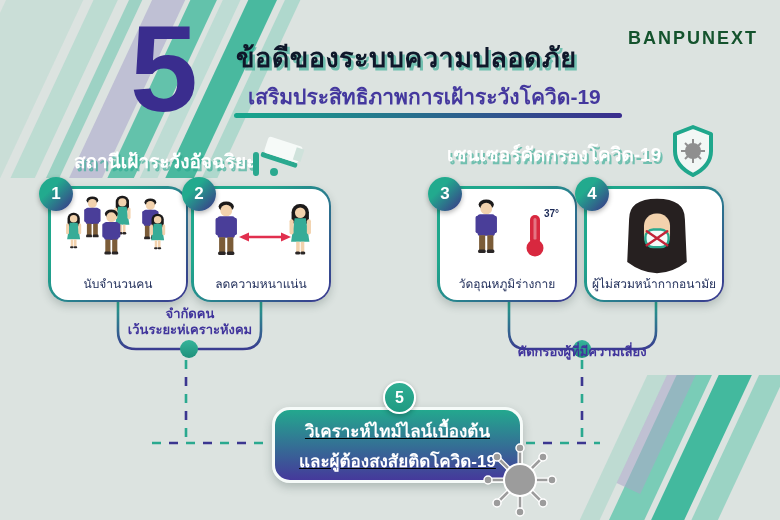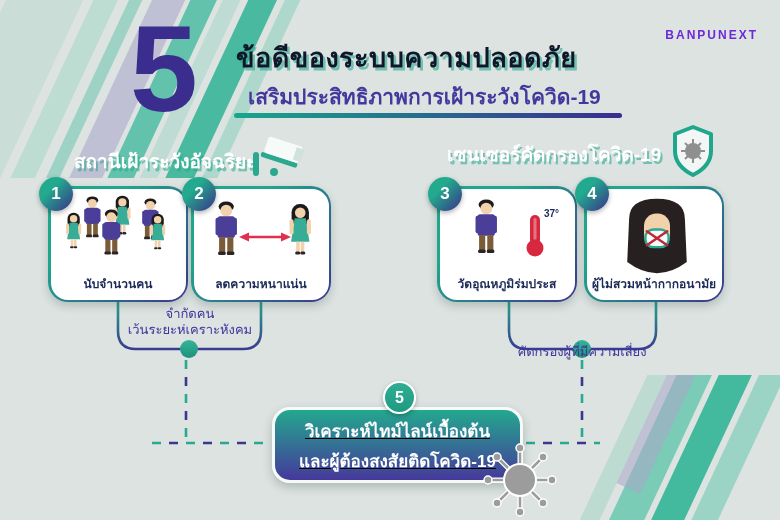--- a/index.html
+++ b/index.html
@@ -29,21 +29,21 @@
   .title2{
     position:absolute;left:248px;top:80px;width:420px;z-index:3;
     font-size:21px;font-weight:800;color:#44389e;white-space:nowrap;
   }
   .title-underline{
     position:absolute;left:234px;top:113px;width:388px;height:5px;border-radius:3px;z-index:3;
     background:linear-gradient(90deg,#17a78c,#3a2d8e);
   }
   .logo{
     position:absolute;right:22px;top:28px;z-index:3;
-    font-size:12px;font-weight:700;color:#6d28d9;letter-spacing:2px;
+    font-size:18px;font-weight:700;color:#14532d;letter-spacing:2px;
   }
   
   .section-title{
     position:absolute;z-index:3;font-size:19px;font-weight:800;color:#ffffff;
     text-shadow:2px 2.5px 0 rgba(42,169,143,0.60);white-space:nowrap;
   }
   .sec-left{left:74px;top:146px;text-align:right;}
   .sec-right{left:447px;top:139px;}
   .sec-icon{position:absolute;z-index:3;}
   .cam-icon{left:250px;top:136px;}
@@ -63,27 +63,27 @@
   .badge{
     position:absolute;left:-9px;top:-9px;width:34px;height:34px;border-radius:50%;z-index:4;
     background:linear-gradient(135deg,#22aa8e 35%,#3b3188 100%);
     box-shadow:0 2px 5px rgba(0,0,0,0.30);
     color:#fff;font-size:17px;font-weight:800;
     display:flex;align-items:center;justify-content:center;
   }
   .card-icon{position:absolute;left:6px;top:6px;}
   .card-label{
     position:absolute;left:0;bottom:7px;width:100%;text-align:center;
-    font-size:12px;font-weight:700;color:#1c2a57;
+    font-size:12px;font-weight:400;color:#1c2a57;
   }
   .card4 .card-label{font-size:12px;text-align:center;}
   
   .group-caption{
     position:absolute;z-index:3;text-align:center;
-    font-size:13px;font-weight:400;color:#40349c;line-height:16px;
+    font-size:13px;font-weight:700;color:#40349c;line-height:16px;
   }
   .gc-left{left:112px;top:306px;width:156px;}
   .gc-right{left:467px;top:312px;width:230px;margin-top:32px;}
   
   .connectors{position:absolute;left:0;top:0;z-index:2;pointer-events:none;}
   
   .banner{
     position:absolute;left:272px;top:407px;width:251px;height:76px;z-index:3;
     border-radius:18px;border:3px solid #f6fbf9;box-sizing:border-box;
     background:linear-gradient(180deg,#23a88e,#45399b);
@@ -235,21 +235,21 @@
   <div class="card card3">
     <div class="badge">3</div>
     <div class="card-inner">
       <svg class="card-icon" width="128" height="80" viewBox="0 0 128 80">
         <use href="#p-man" transform="translate(28,4) scale(1.02)"></use>
         <rect x="84" y="20" width="10" height="30" rx="5" fill="#d8283f"></rect>
         <rect x="87.5" y="23" width="3" height="22" rx="1.5" fill="rgba(255,255,255,0.35)"></rect>
         <circle cx="89" cy="53" r="8.5" fill="#d8283f"></circle>
         <text x="98" y="22" font-size="10" font-weight="bold" fill="#1c2a57">37°</text>
       </svg>
-      <div class="card-label">วัดอุณหภูมิร่มประส</div>
+      <div class="card-label">วัดอุณหภูมิร่างกาย</div>
     </div>
   </div>
 
   <div class="card card4">
     <div class="badge">4</div>
     <div class="card-inner">
       <svg class="card-icon" width="128" height="80" viewBox="0 0 128 86">
         <path d="M34,26 Q34,4 64,4 Q94,4 94,26 L96,72 Q80,84 64,84 Q48,84 32,72 Z" fill="#262020"></path>
         <rect x="50" y="20" width="28" height="37" rx="13" fill="#f2d2ad"></rect>
         <rect x="51.5" y="37" width="25" height="19" rx="8.5" fill="#f4faf8" stroke="#2aa98f" stroke-width="2.6"></rect>

